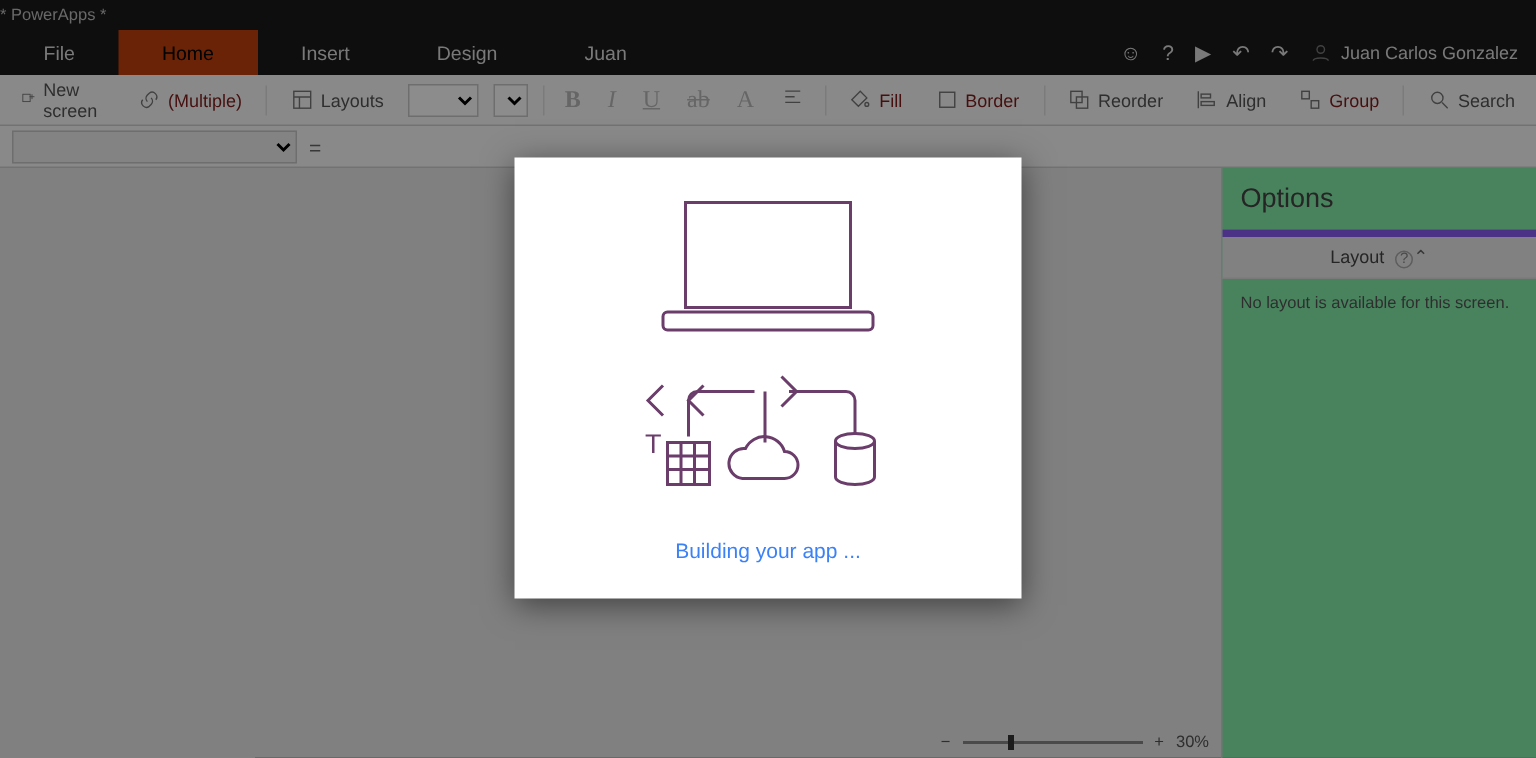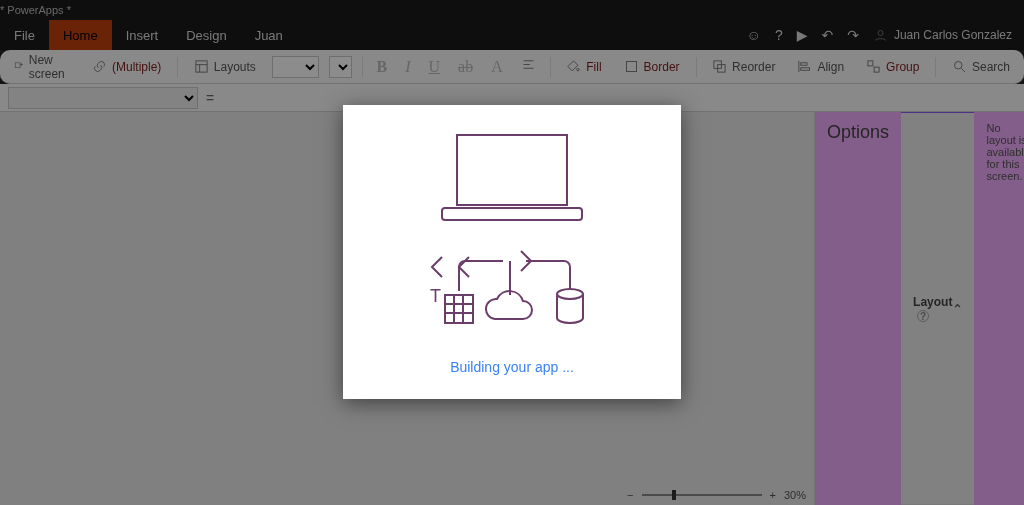--- a/index.html
+++ b/index.html
@@ -3,46 +3,46 @@
 <meta charset="utf-8">
 <style>
   * { box-sizing: border-box; margin: 0; padding: 0; font-family: "Segoe UI", Arial, sans-serif; }
   html, body { width: 1024px; height: 505px; overflow: hidden; background: #252525; }
 
   
   .titlebar { height: 20px; background: #1a1a1a; color: #bfbfbf; font-size: 11px; text-align: left; line-height: 20px; }
 
   
   .tabstrip { height: 30px; background: #1a1a1a; display: flex; align-items: stretch; color: #ddd; font-size: 13px; }
-  .tab { padding: 0 14px; display: flex; align-items: center; cursor: pointer; }
+  .tab { padding: 0 29px; display: flex; align-items: center; cursor: pointer; }
   .tab.active { background: #c2410c; color: #000; }
   .tabstrip .spacer { flex: 1; }
   .tool-icons { display: flex; align-items: center; gap: 14px; padding-right: 12px; color: #ddd; }
   .tool-icons .uic { font-size: 14px; cursor: pointer; }
   .user { display: flex; align-items: center; gap: 6px; font-size: 12px; text-align: center; }
 
   
-  .ribbon { height: 34px; background: #fafafa; border-bottom: 1px solid #d0d0d0; display: flex; align-items: center; padding: 0 8px; gap: 10px; color: #555; font-size: 12px; border-radius: 10px; }
+  .ribbon { height: 34px; background: #fafafa; border-bottom: 1px solid #d0d0d0; display: flex; align-items: center; padding: 0 8px; gap: 10px; color: #555; font-size: 12px; }
   .rib-btn { display: flex; align-items: center; gap: 5px; padding: 3px 6px; cursor: pointer; }
   .rib-btn.muted { color: #7f1d1d; }
   .rib-sep { width: 1px; height: 20px; background: #e0e0e0; }
   .rib-select { height: 22px; border: 1px solid #c8c8c8; background: #fff; font-size: 12px; }
   .rib-letter { font-family: Georgia, serif; font-size: 16px; color: #bbb; padding: 0 4px; cursor: pointer; }
 
   
   .formulabar { height: 28px; background: #fafafa; border-bottom: 1px solid #d0d0d0; display: flex; align-items: center; padding: 0 8px; gap: 8px; }
   .formulabar select { width: 190px; height: 22px; border: 1px solid #c8c8c8; font-size: 12px; }
   .formulabar .eq { color: #666; font-size: 14px; }
 
   
   .workspace { position: relative; height: calc(505px - 20px - 30px - 34px - 28px); display: flex; background: #e9e9e9; }
   .canvas-area { flex: 1; position: relative; background: #e9e9e9; }
-  .right-pane { width: 210px; background: #f0abfc; border-left: 1px solid #d6d6d6; display: flex; flex-direction: row; }
+  .right-pane { width: 210px; background: #86efac; border-left: 1px solid #d6d6d6; display: flex; flex-direction: column; }
   .pane-title { font-size: 18px; color: #444; padding: 10px 12px; }
-  .pane-sec-head { background: #ececec; border-top: 1px solid #8b5cf6; border-bottom: 1px solid #dcdcdc; padding: 6px 12px; font-size: 12px; color: #444; display: flex; align-items: center; justify-content: flex-start; cursor: pointer; font-weight: bold; }
+  .pane-sec-head { background: #ececec; border-top: 5px solid #8b5cf6; border-bottom: 1px solid #dcdcdc; padding: 6px 12px; font-size: 12px; color: #444; display: flex; align-items: center; justify-content: center; cursor: pointer; }
   .pane-sec-body { padding: 10px 12px; font-size: 11px; color: #555; flex: 1; }
   .pane-sec-head .chev { font-size: 12px; color: #666; }
   .info-ico { font-size: 10px; color: #888; border:1px solid #aaa; border-radius:50%; width:12px; height:12px; display:inline-flex; align-items:center; justify-content:center; margin-left:4px;}
 
   
   .zoombar { position: absolute; bottom: 4px; right: 8px; display: flex; align-items: center; gap: 8px; font-size: 11px; color: #555; }
   .slider { width: 120px; height: 2px; background: #888; position: relative; }
   .slider .thumb { position: absolute; top: -4px; left: 30px; width: 4px; height: 10px; background: #333; }
 
   

